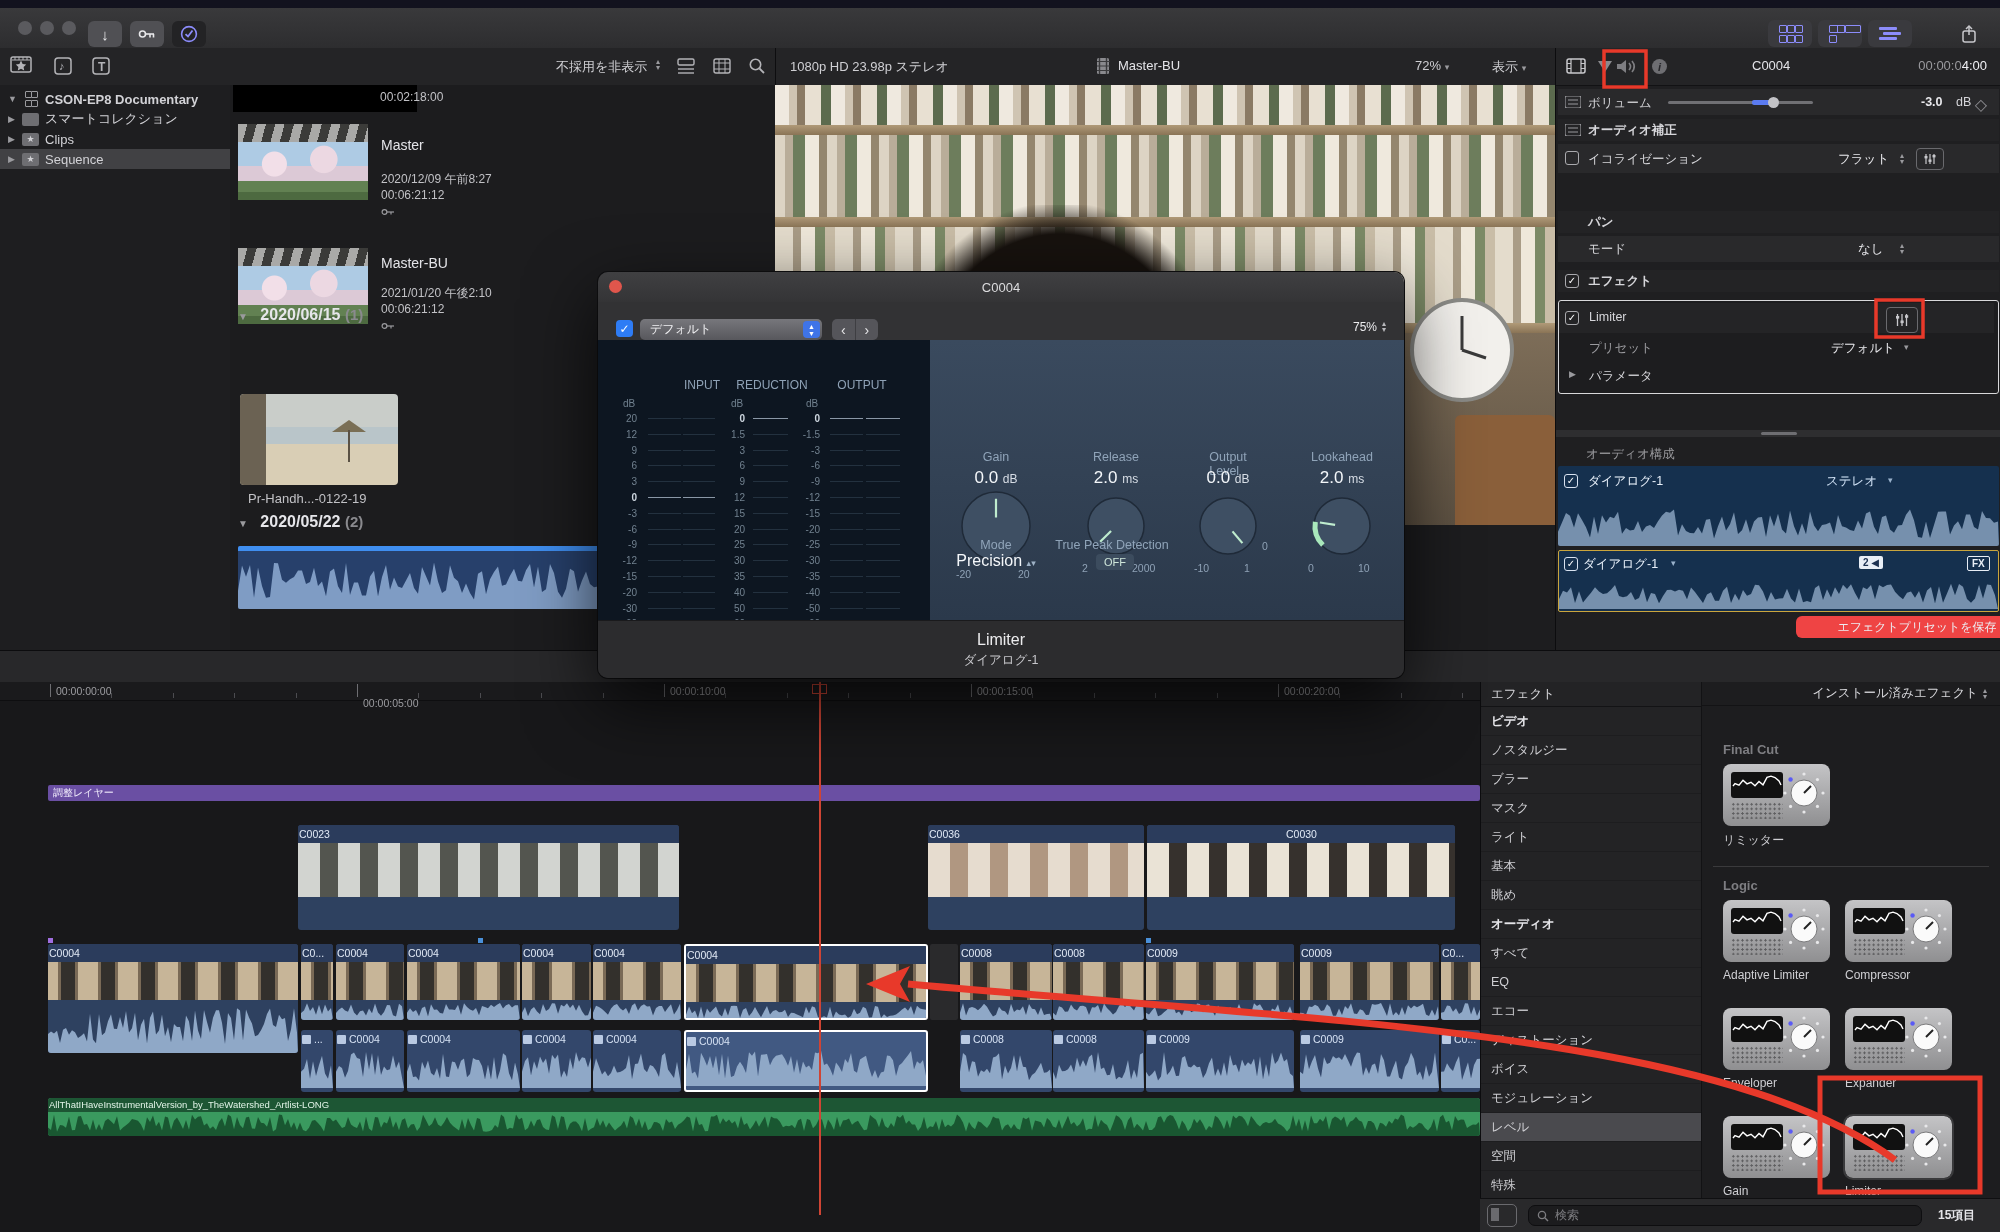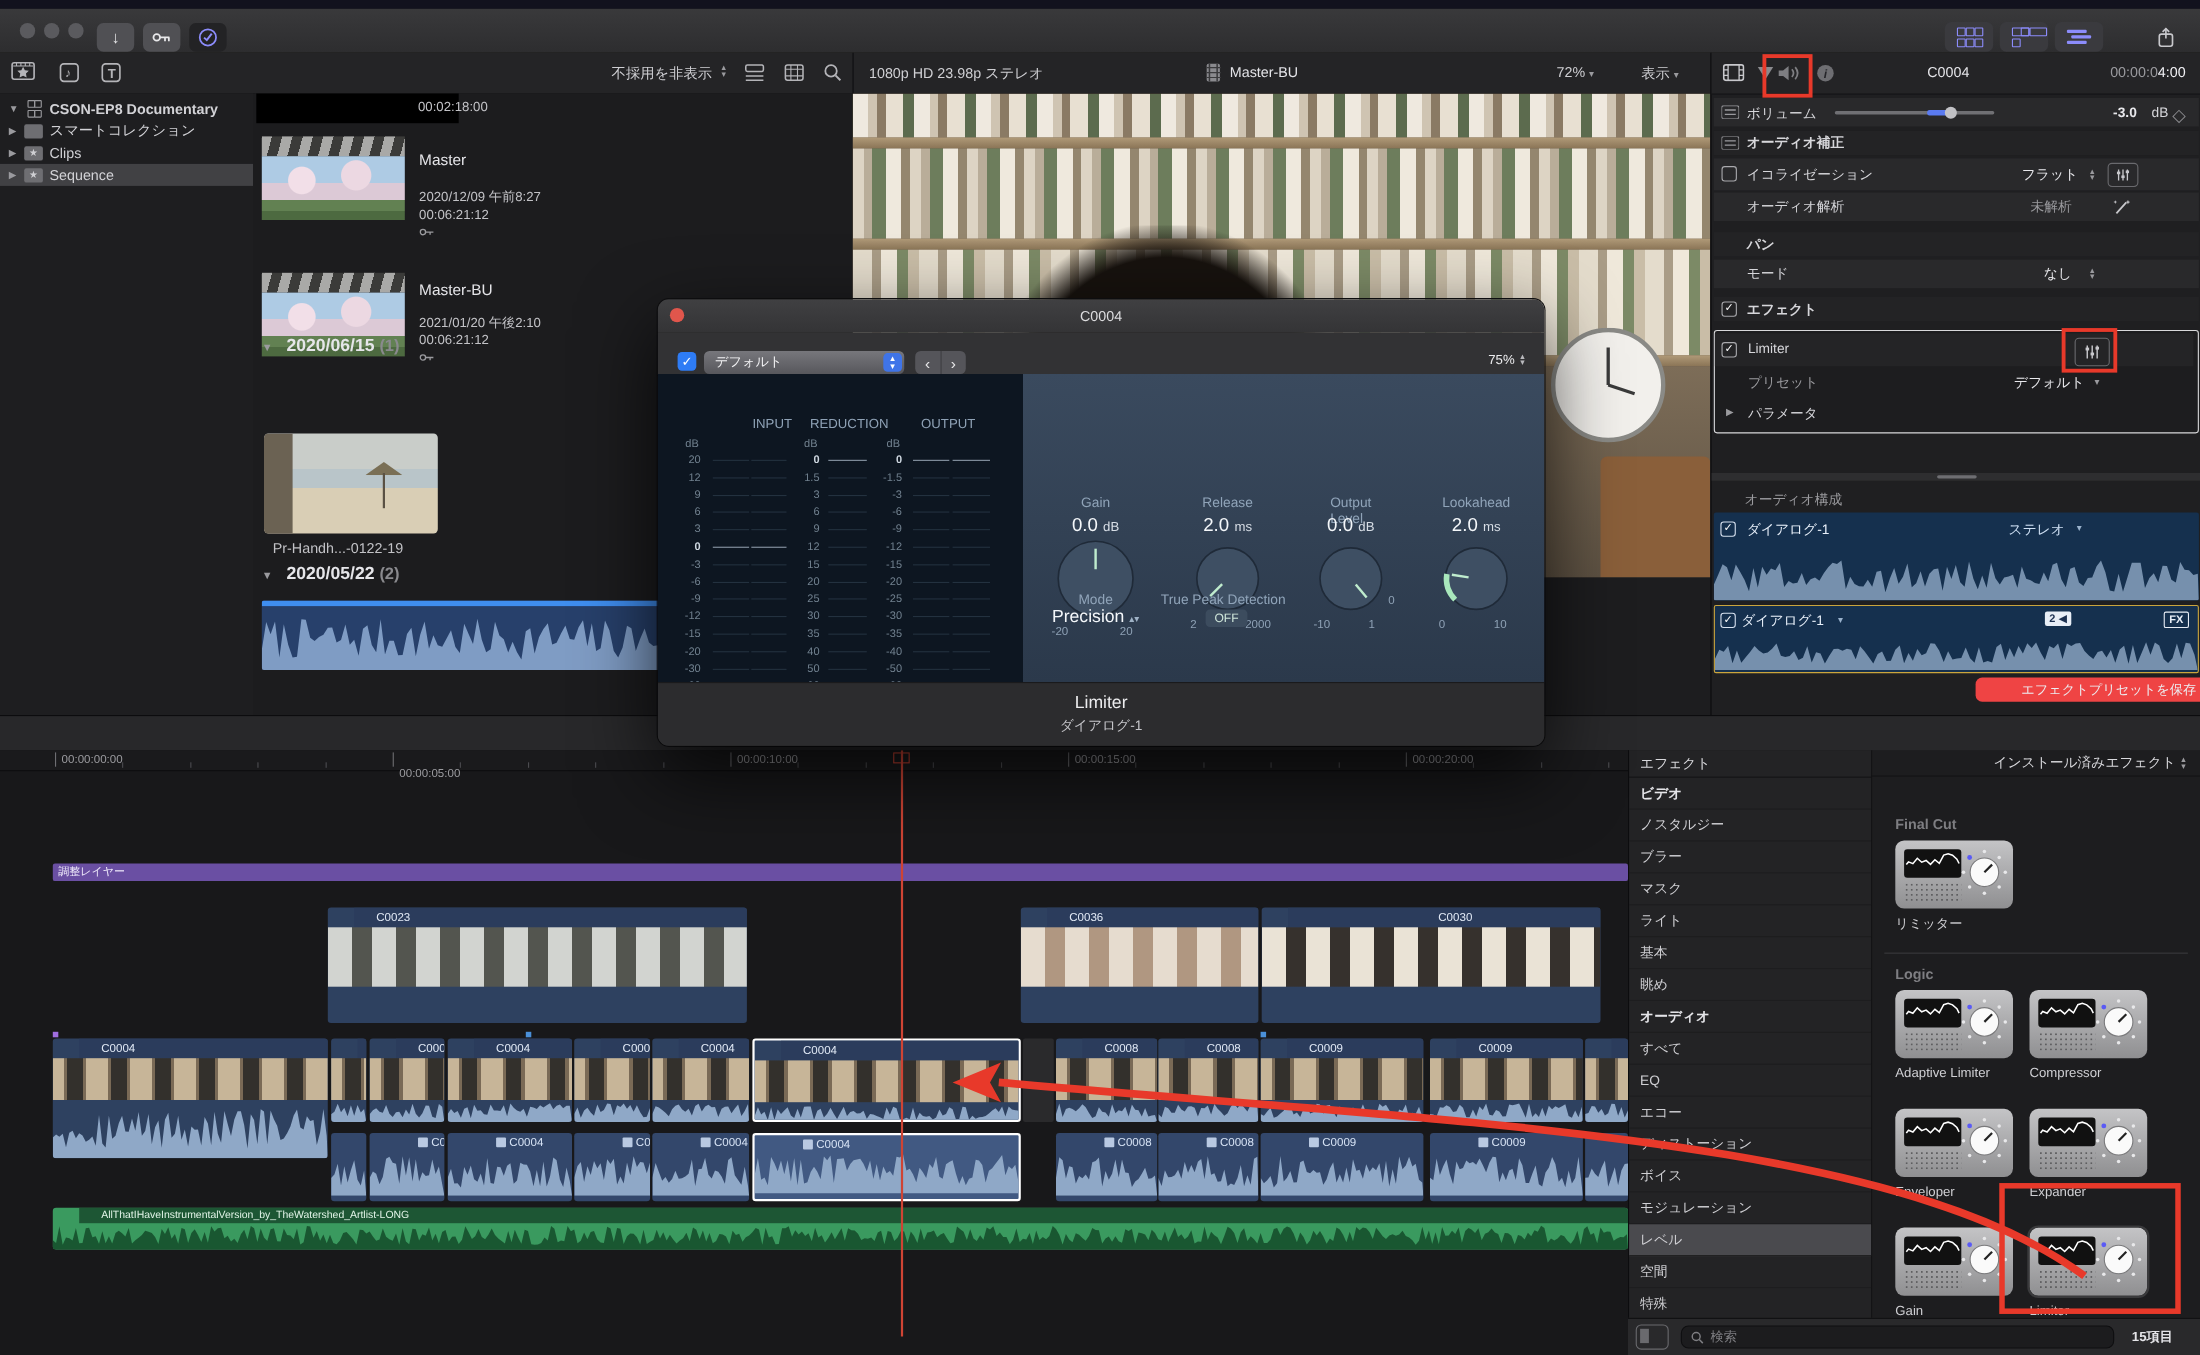--- a/index.html
+++ b/index.html
@@ -104,21 +104,21 @@
   #plug-footer .fe{font-size:16px;color:#ececee;}
   #plug-footer .fc{font-size:12.5px;color:#c6c6ca;margin-top:3px;}
 
   
   #tltoolbar{left:0;top:650px;width:2000px;height:32px;background:#28282a;border-bottom:1px solid #0c0c0e;border-top:1px solid #0c0c0e;}
   #timeline{left:0;top:682px;width:1480px;height:550px;background:#18181a;overflow:hidden;}
   #ruler{left:0;top:0;width:1480px;height:18px;background:#1a1a1c;border-bottom:1px solid #0e0e10;}
   .rlab{position:absolute;top:3px;font-size:10.5px;color:#9c9ca0;}
   .rtick{position:absolute;background:#4c4c50;width:1px;}
   .vclip,.aclip{position:absolute;border-radius:3px;overflow:hidden;box-sizing:border-box;}
-  .clip-name{height:18px;line-height:18px;padding-left:20px;font-size:10.5px;color:#e2eaf6;background:#2b3c5c;white-space:nowrap;overflow:hidden;margin-left:24px;}
+  .clip-name{height:18px;line-height:18px;padding-left:1px;font-size:10.5px;color:#e2eaf6;background:#2b3c5c;white-space:nowrap;overflow:hidden;}
   .aclip .clip-name{background:transparent;}
   .selstroke{border:2px solid #ffffff;}
   #adjlayer{left:48px;top:103px;width:1432px;height:16px;background:#6a4fa3;border-radius:2px;
             font-size:10px;color:#efeafb;line-height:16px;padding-left:5px;box-sizing:border-box;}
   #musicclip{left:48px;top:416px;width:1432px;height:38px;background:#3a9a5f;border-radius:3px;overflow:hidden;}
   #musicclip .clip-name{background:#1d5634;color:#e2f4e8;height:14px;line-height:14px;font-size:9.5px;}
   #playhead{left:819px;top:0;width:2px;height:533px;background:#cf4434;z-index:8;}
   #phbox{left:812px;top:2px;width:15px;height:10px;border:1.5px solid #cf4434;box-sizing:border-box;z-index:8;background:transparent;}
 
   
@@ -433,29 +433,20 @@
         <span>▾</span>
       </span>
     <div class="iconbtn abs" style="left:358px;top:4px">
       <svg width="14" height="12" viewBox="0 0 14 12">
           <path d="M3 1 v10 M7 1 v10 M11 1 v10" stroke="#c8c8cc" stroke-width="1.2"></path>
           <rect x="1.5" y="3" width="3" height="2.4" fill="#c8c8cc"></rect>
           <rect x="5.5" y="6.5" width="3" height="2.4" fill="#c8c8cc"></rect>
           <rect x="9.5" y="2" width="3" height="2.4" fill="#c8c8cc"></rect>
         </svg>
     </div>
-  </div>
-  <div class="irow abs" style="top:127px;height:26px">
-    <span class="ilabel abs" style="left:30px;top:5px">オーディオ解析</span>
-    <span class="ival abs idim" style="left:288px;top:5px">未解析</span>
-    <svg class="abs" style="left:362px;top:5px" width="18" height="16" viewBox="0 0 18 16">
-        <line x1="4" y1="14" x2="13" y2="4" stroke="#c8c8cc" stroke-width="1.6"></line>
-        <path d="M14.5 1.5 l.6 1.6 1.6.6 -1.6.6 -.6 1.6 -.6-1.6 -1.6-.6 1.6-.6z" fill="#c8c8cc"></path>
-        <path d="M3 2 l.5 1.2 1.2.5 -1.2.5 -.5 1.2 -.5-1.2 -1.2-.5 1.2-.5z" fill="#c8c8cc"></path>
-      </svg>
   </div>
 
   <div class="ihdr abs" style="top:163px;height:22px">
     <span class="ilabel abs" style="left:30px;top:3px;font-weight:bold">パン</span>
   </div>
   <div class="irow abs" style="top:188px;height:26px">
     <span class="ilabel abs" style="left:30px;top:5px">モード</span>
     <span class="ival abs" style="left:300px;top:5px">なし</span>
     <span class="stepper abs" style="left:338px;top:7px">
         <span>▴</span>

